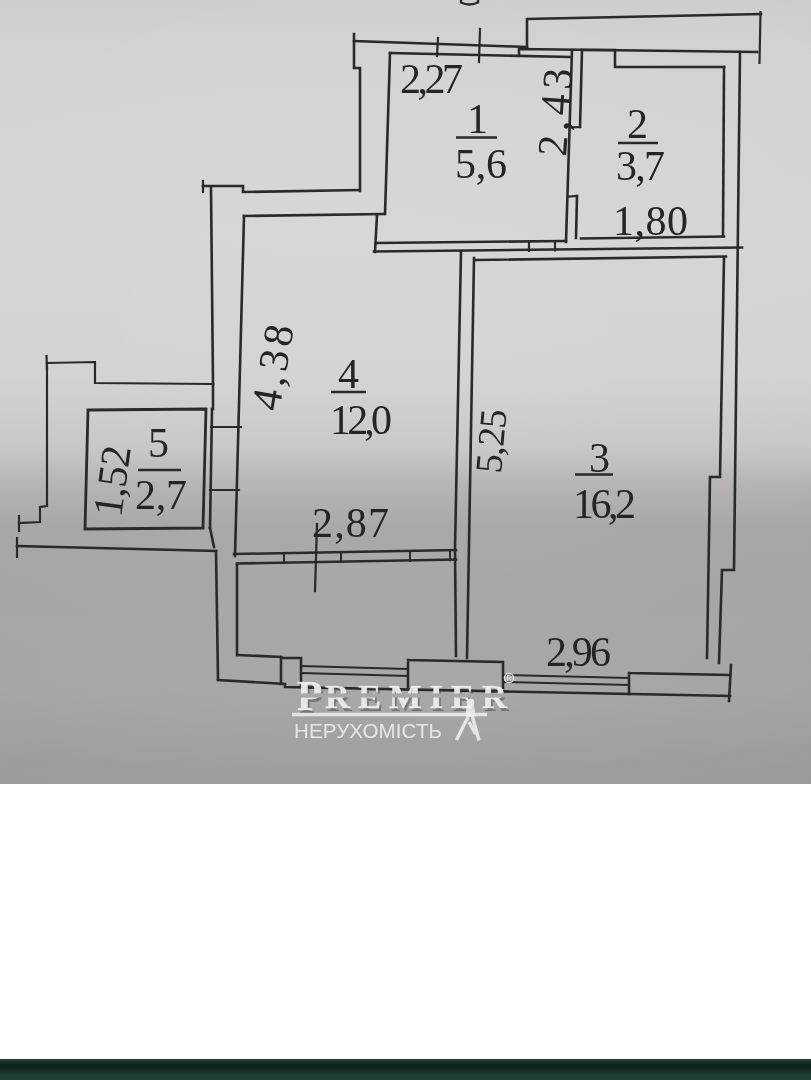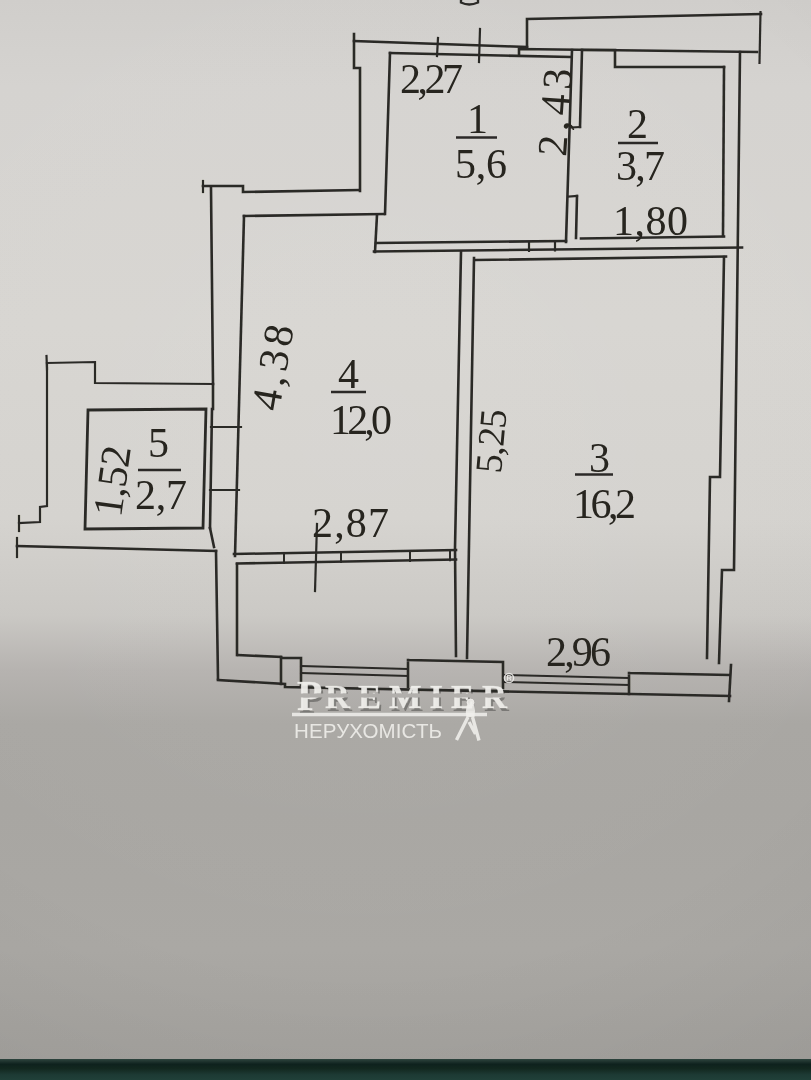--- a/index.html
+++ b/index.html
@@ -1,17 +1,17 @@
 <!DOCTYPE html>
 <html><head>
 <meta charset="utf-8">
 <style>
   html,body{margin:0;padding:0;}
   body{width:811px;height:1080px;overflow:hidden;font-family:"Liberation Serif",serif;}
-  #page{position:relative;width:811px;height:1080px;
+  #page{position:relative;width:811px;height:784px;
     background:linear-gradient(180deg,#d0cecb 0%,#d5d3d0 8%,#d7d5d1 30%,#d4d2ce 48%,#c9c7c3 57%,#b5b2af 62%,#a9a7a3 67%,#a8a6a2 75%,#aaa8a4 88%,#a3a19d 98%);
   }
   #vig{position:absolute;inset:0;
     background:radial-gradient(130% 90% at 45% 40%, rgba(255,255,255,0.06) 0%, rgba(0,0,0,0) 55%, rgba(0,0,0,0.08) 100%);}
   svg{position:absolute;left:0;top:0;}
   .dim{font-family:"Liberation Serif",serif;fill:#27251f;}
 </style>
 </head>
 <body>
 <div id="page">

